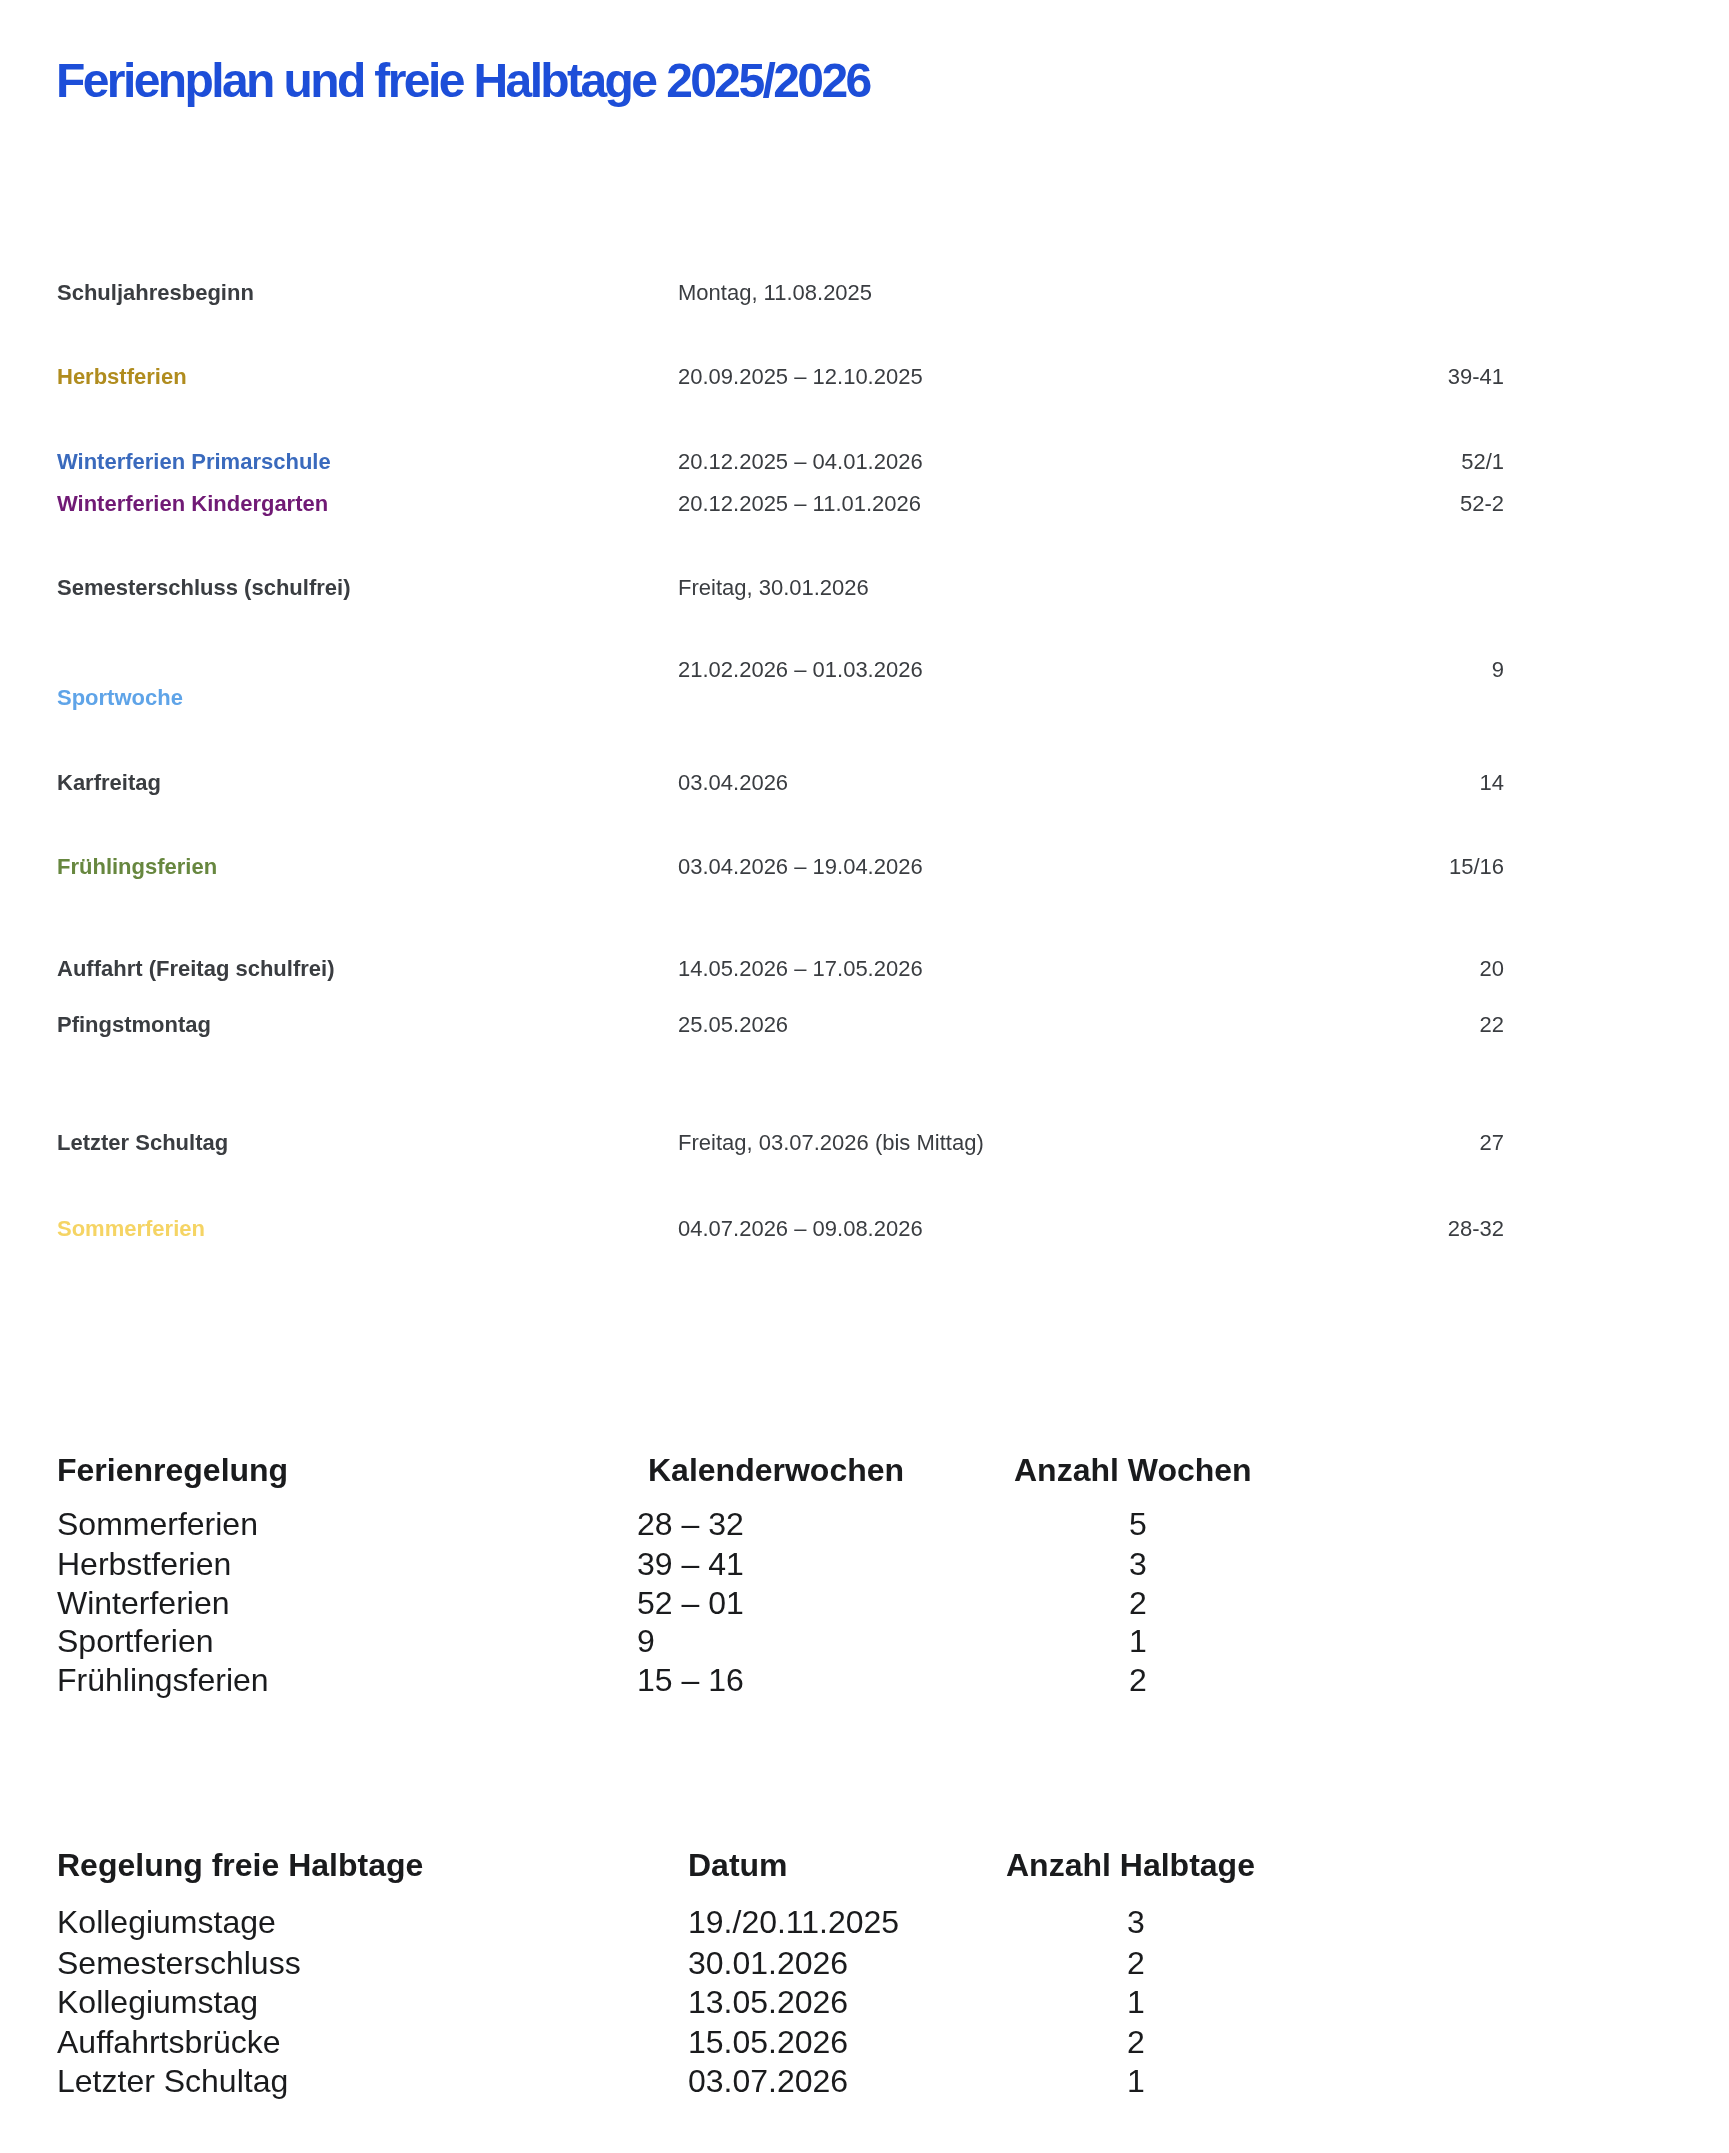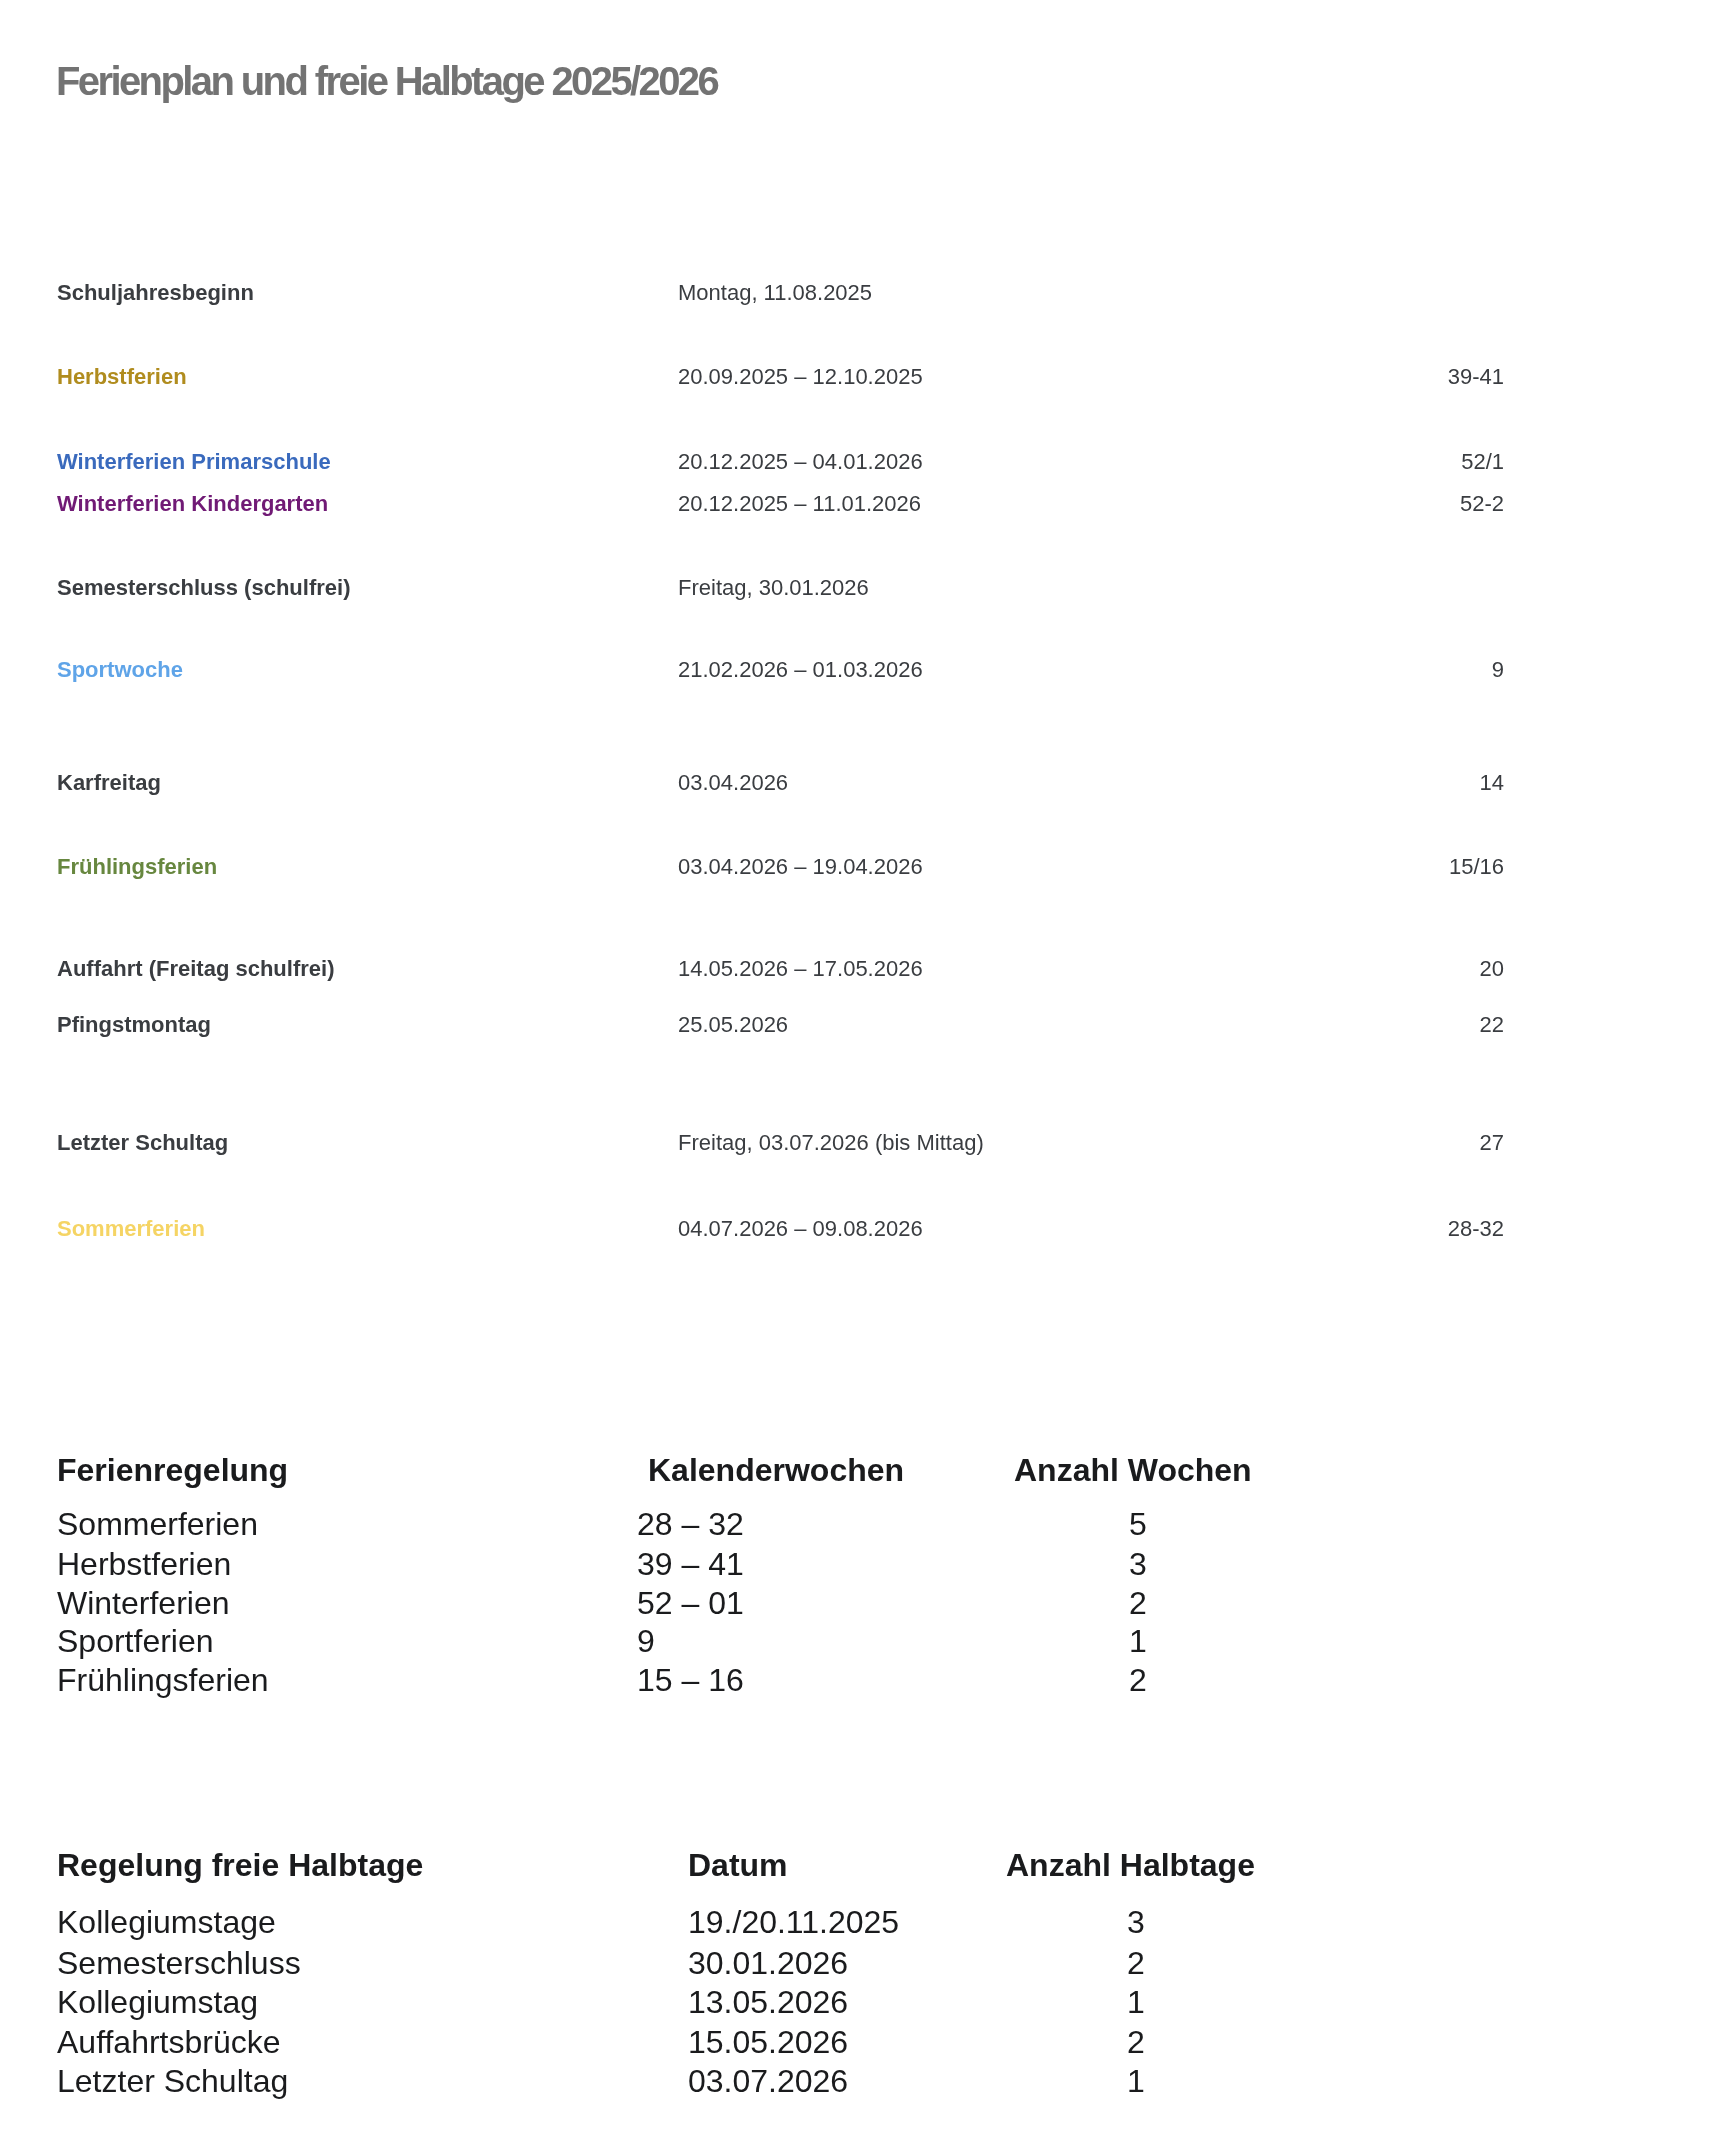--- a/index.html
+++ b/index.html
@@ -9,25 +9,25 @@
     height: 2153px;
     background: #ffffff;
     font-family: "Liberation Sans", sans-serif;
     color: #3A3D41;
     overflow: hidden;
   }
   .title {
     position: absolute;
     left: 56px;
     top: 46px;
-    font-size: 40px;
+    font-size: 48px;
     font-weight: 700;
     letter-spacing: -2.6px;
     line-height: 70px;
-    color: #737373;
+    color: #1d4ed8;
     white-space: nowrap;
   }
   
   .row {
     position: absolute;
     left: 0;
     width: 1572px;
     height: 42px;
     font-size: 22px;
     line-height: 40px;
@@ -92,21 +92,21 @@
     <span class="wk">52-2</span>
   </div>
 
   <div class="row" style="top:568px">
     <span class="lbl"><span>Semesterschluss</span><span class="sfx"> (schulfrei)</span></span>
     <span class="val">Freitag, 30.01.2026</span>
     <span class="wk"></span>
   </div>
 
   <div class="row" style="top:650px">
-    <span class="lbl" style="color: rgb(95, 164, 232);">Sportwoche</span>
+    <span class="lbl" style="color: rgb(95, 164, 232); margin-top: 28px;">Sportwoche</span>
     <span class="val">21.02.2026 – 01.03.2026</span>
     <span class="wk">9</span>
   </div>
 
   <div class="row" style="top:763px">
     <span class="lbl">Karfreitag</span>
     <span class="val">03.04.2026</span>
     <span class="wk">14</span>
   </div>
 

